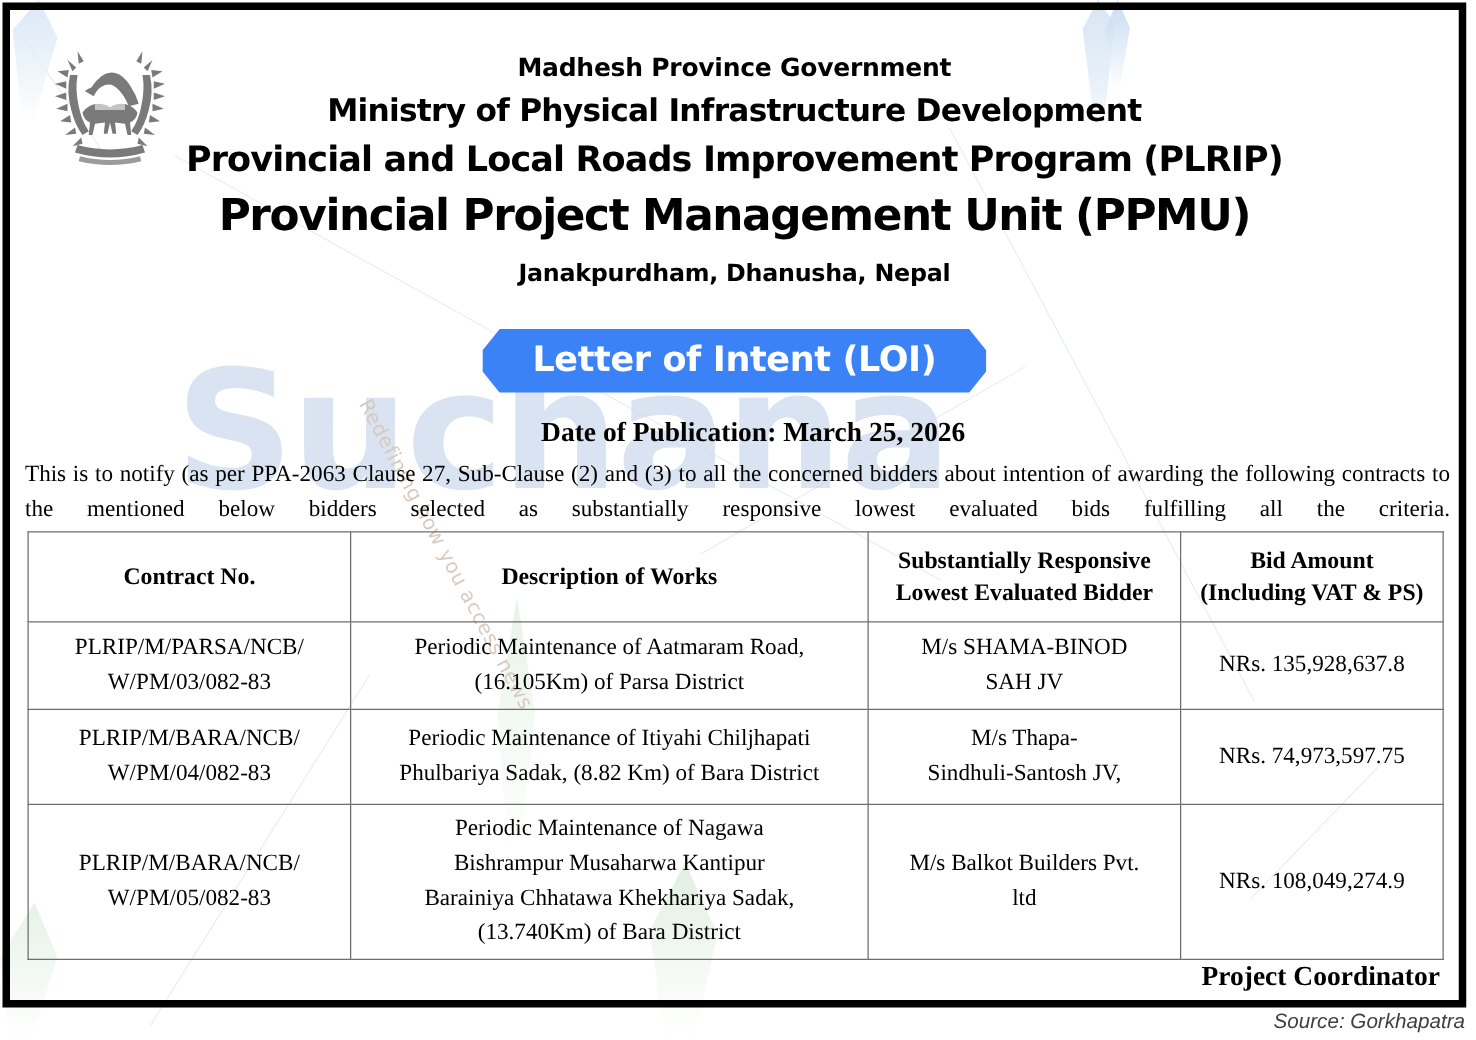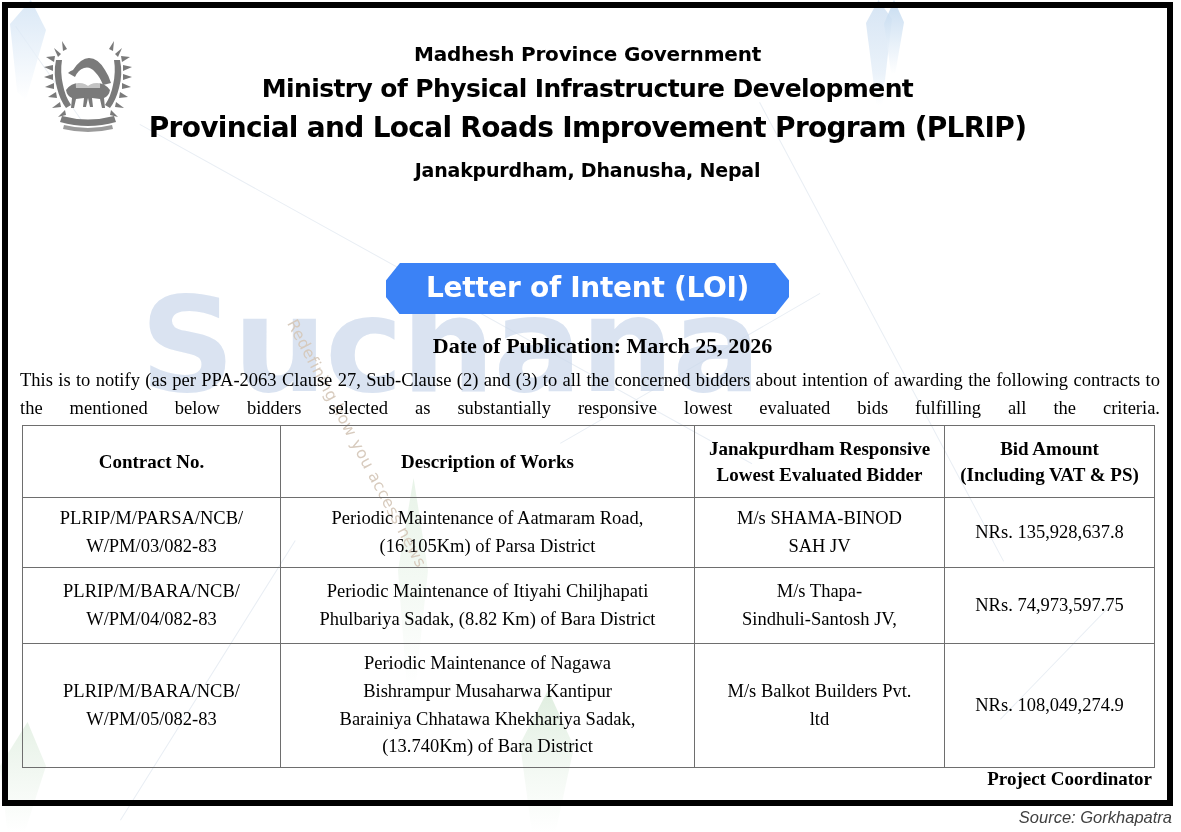--- a/index.html
+++ b/index.html
@@ -250,21 +250,21 @@
 
   
   .signature {
     position: absolute;
     left: 0;
     top: 760px;
     width: 1144px;
     text-align: right;
     font-family: "Liberation Serif", serif;
     font-weight: bold;
-    font-size: 19px;
+    font-size: 22px;
   }
 
   
   .source {
     position: absolute;
     left: 0;
     top: 808px;
     width: 1172px;
     text-align: right;
     font-family: "Liberation Sans", sans-serif;
@@ -337,20 +337,21 @@
 
           <path d="M44 46 q8 -8 16 0 q5 6 4 12 l-24 0 q-1 -7 4 -12 z" fill="#ffffff" opacity="0.55"></path>
         </g>
       </svg>
     </div>
 
     <div class="head">
       <div class="h-line h1">Madhesh Province Government</div>
       <div class="h-line h2">Ministry of Physical Infrastructure Development</div>
       <div class="h-line h4">Provincial and Local Roads Improvement Program (PLRIP)</div>
+      <div class="h-line h5">Provincial Project Management Unit (PPMU)</div>
       <div class="h-line h6">Janakpurdham, Dhanusha, Nepal</div>
     </div>
 
     <div class="badge-wrap">
       <span class="badge">Letter of Intent (LOI)</span>
     </div>
 
     <div class="pubdate">Date of Publication: March 25, 2026</div>
 
     <div class="notice">This is to notify (as per PPA-2063 Clause 27, Sub-Clause (2) and (3) to all the concerned bidders about intention of awarding the following contracts to the mentioned below bidders selected as substantially responsive lowest evaluated bids fulfilling all the criteria.</div>
@@ -364,21 +365,21 @@
       </colgroup>
       <thead>
         <tr>
           <th>
             <span>Contract No.</span>
           </th>
           <th>
             <span>Description of Works</span>
           </th>
           <th>
-            <span>Janakpurdham Responsive</span><br>
+            <span>Substantially Responsive</span><br>
             <span>Lowest Evaluated Bidder</span>
           </th>
           <th>
             <span>Bid Amount</span><br>
             <span>(Including VAT &amp; PS)</span>
           </th>
         </tr>
       </thead>
       <tbody>
         <tr class="r1">

